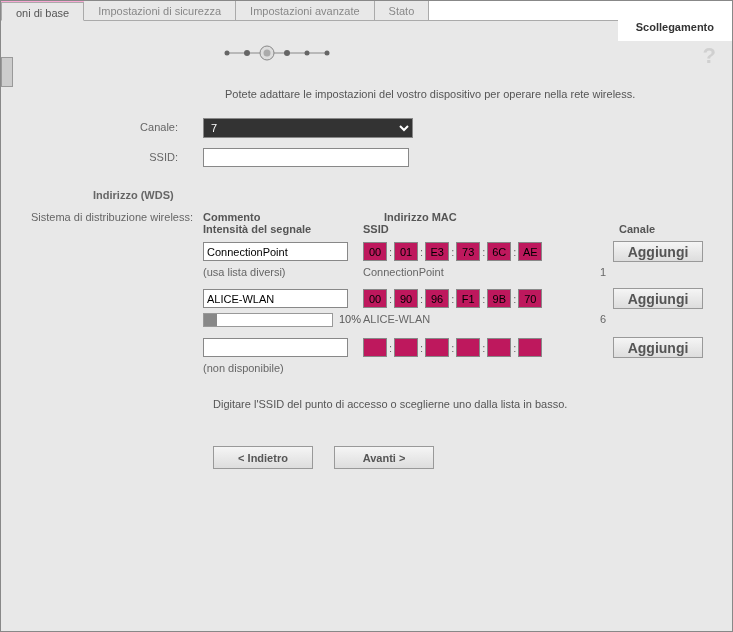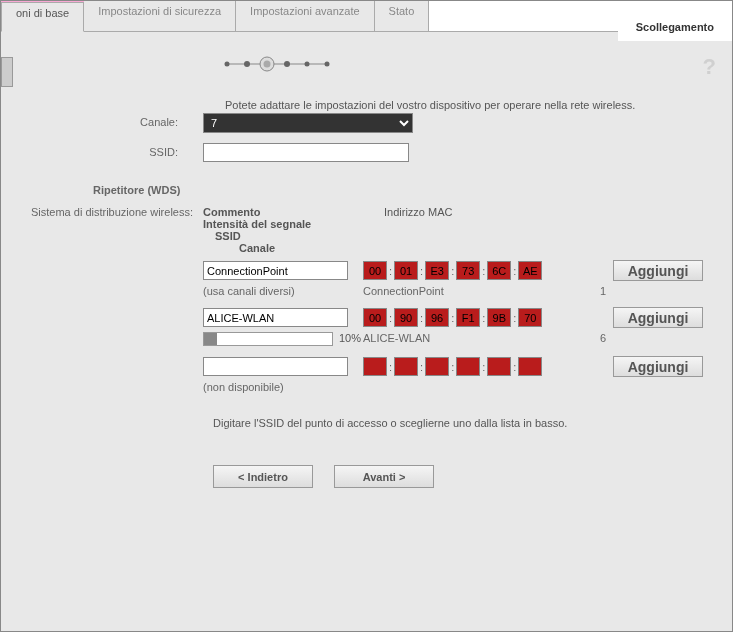--- a/index.html
+++ b/index.html
@@ -14,21 +14,21 @@
   width: 733px;
   height: 632px;
   border: 1px solid #888;
   position: relative;
   background: #e8e8e8;
 }
 .top-bar {
   display: flex;
   background: #f9a8d4;
   border-bottom: 1px solid #aaa;
-  height: 31px;
+  height: 20px;
 }
 .tab {
   padding: 4px 14px;
   border-right: 1px solid #aaa;
   background: #e8e8e8;
   color: #888;
   cursor: pointer;
   font-size: 11px;
 }
 .tab.active {
@@ -86,21 +86,21 @@
   text-align: right;
   padding-right: 25px;
   padding-top: 3px;
   color:#666;
 }
 .field-col {
   flex:1;
 }
 .intro {
   margin-left:190px;
-  margin-bottom:0;
+  margin-bottom:16px;
   color:#555;
   line-height:1.4;
   padding-left:12px;
 }
 select.channel {
   width: 210px;
   height: 20px;
   background:#333;
   color:#fff;
   border:1px solid #888;
@@ -125,41 +125,41 @@
   margin-left: 0;
 }
 .wds-head {
   display:flex;
   margin-bottom:4px;
 }
 .wds-left { width:180px; text-align:right; padding-right:10px; color:#666;}
 .wds-main { flex:1; }
 .cols { display:flex;gap:21px; }
 .col-comment { width:160px; font-weight:bold; color:#555;}
-.col-mac { width:220px; font-weight:normal; color:#555;}
+.col-mac { width:220px; font-weight:bold; color:#555;}
 .col-channel { width:60px; font-weight:bold; color:#555;}
-.sub-cols { display:flex; margin-bottom:6px;flex-direction:column;}
+.sub-cols { display:flex; margin-bottom:6px;}
 .sub-comment {width:160px; font-weight:bold; color:#555;}
-.sub-ssid {width:220px; font-weight:bold; color:#555;margin-left:12px;}
+.sub-ssid {width:220px; font-weight:bold; color:#555;}
 .sub-channel {width:60px; font-weight:bold; color:#555;margin-left:36px;}
 .wds-row {
   display:flex;
   align-items:center;
   margin-bottom:4px;
 }
 .wds-row .comment-input {
   width:145px; height:19px;
   border:1px solid #888; background:#fff;
   font-size:11px; padding:1px 3px;
   margin-right:15px;
 }
 .mac-group { display:flex; align-items:center; width:220px;}
 .mac-group input {
   width:24px; height:19px;
-  border:1px solid #888; background:#b91c1c;
+  border:1px solid #888; background:#be185d;
   text-align:center; font-size:11px;
   padding:1px 1px;
 }
 .mac-group .colon { margin:0 2px; color:#666;}
 .add-btn {
   margin-left: 30px;
   width:90px; height:21px;
   background: linear-gradient(#f5f5f5,#ddd);
   border:1px solid #999;
   font-size:14px; font-weight:bold;
@@ -239,21 +239,21 @@
       </div>
     </div>
 
     <div class="row">
       <div class="label-col">SSID:</div>
       <div class="field-col">
         <input type="text" class="ssid" value="" style="">
       </div>
     </div>
 
-    <div class="section-title">Ripetitore (WDS)</div>
+    <div class="section-title">Indirizzo (WDS)</div>
 
     <div class="wds-table">
       <div class="wds-head">
         <div class="wds-left">Sistema di distribuzione wireless:</div>
         <div class="wds-main">
           <div class="cols">
             <div class="col-comment">Commento</div>
             <div class="col-mac">Indirizzo MAC</div>
             <div class="col-channel"></div>
           </div>
@@ -275,21 +275,21 @@
                   <span class="colon">:</span>
                   <input type="text" value="73" style="">
                   <span class="colon">:</span>
                   <input type="text" value="6C" style="">
                   <span class="colon">:</span>
                   <input type="text" value="AE" style="">
                 </div>
                 <button class="add-btn">Aggiungi</button>
               </div>
               <div class="sub-info">
-                <div class="c1">(usa canali diversi)</div>
+                <div class="c1">(usa lista diversi)</div>
                 <div class="c2">ConnectionPoint</div>
                 <div class="c3">1</div>
               </div>
               <div class="wds-row">
                 <input type="text" class="comment-input" value="ALICE-WLAN" style="">
                 <div class="mac-group">
                   <input type="text" value="00" style="">
                   <span class="colon">:</span>
                   <input type="text" value="90" style="">
                   <span class="colon">:</span>

